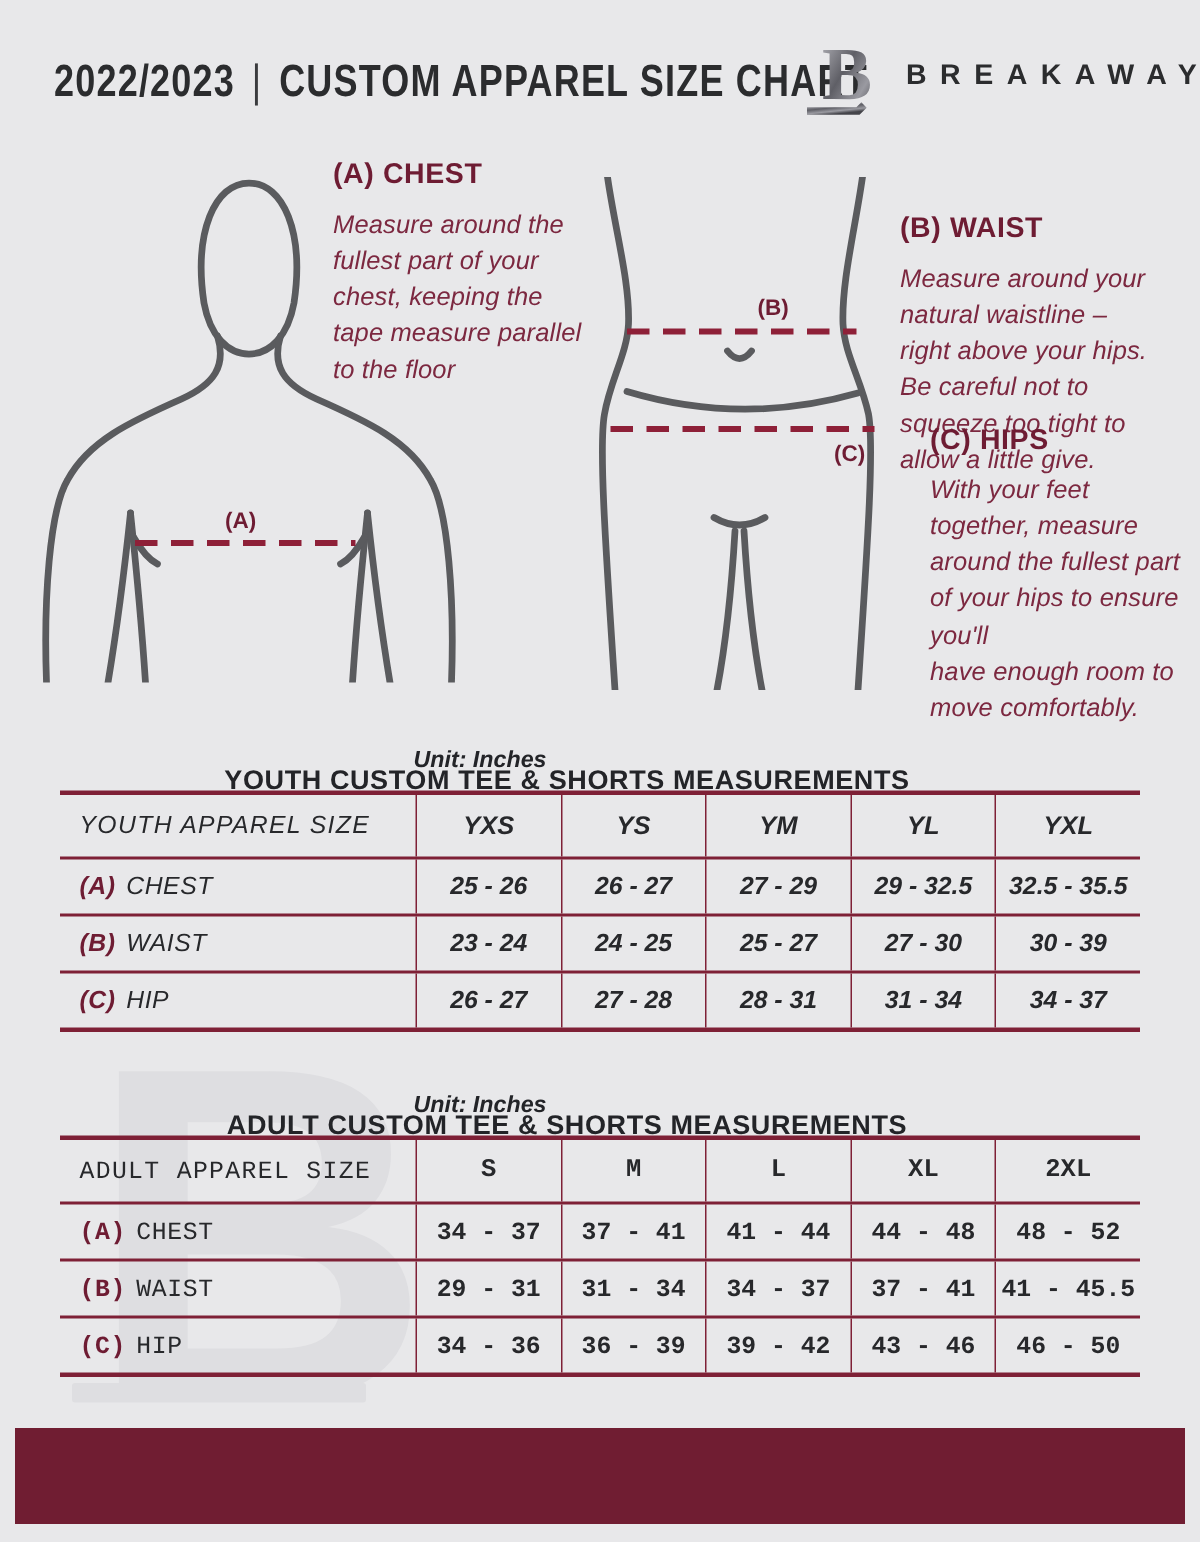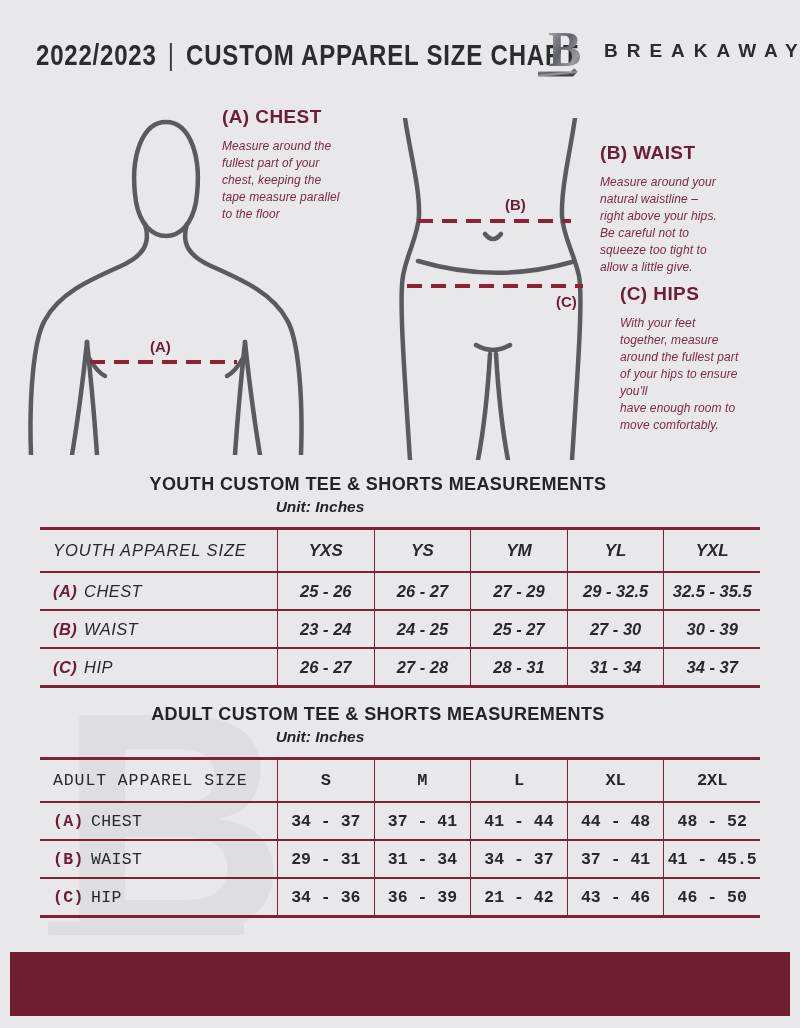--- a/index.html
+++ b/index.html
@@ -20,29 +20,29 @@
   
   .hdr-left{position:absolute; left:36px; top:38px; white-space:nowrap;
     font-weight:700; font-size:30px; color:var(--ink);
     transform:scaleX(.80); transform-origin:left center; letter-spacing:1px;}
   .hdr-left .divider{font-weight:400; margin:0 14px; color:#3a3b3e;}
   .hdr-right{position:absolute; left:534px; top:22px; display:flex; align-items:center; gap:12px;}
   .brand{font-weight:700; font-size:19px; letter-spacing:9px; color:var(--ink);}
   
   .guide{position:absolute; z-index:1;}
   .guide h2{margin:0 0 10px 0; font-size:19px; font-weight:800; color:var(--maroon); letter-spacing:.4px;}
-  .guide p{margin:0; font-size:12px; font-style:italic; font-weight:500; color:var(--maroon-body);
+  .guide p{margin:0; font-size:17px; font-style:italic; font-weight:500; color:var(--maroon-body);
     line-height:1.42; white-space:pre-line; letter-spacing:.1px;}
   .fig{position:absolute; z-index:0;}
   .fig path, .fig line{fill:none; stroke:var(--fig); stroke-width:4.5; stroke-linecap:round;}
   .fig .dash{stroke:var(--dash); stroke-width:4; stroke-dasharray:15 9; stroke-linecap:butt;}
   .fig text{font:700 15px "Liberation Sans", sans-serif; fill:var(--maroon);}
   
   .sec-title{position:absolute; left:0; width:756px; text-align:center; z-index:2;
-    font-size:18px; font-weight:700; letter-spacing:.4px; color:#232428;}
+    font-size:18px; font-weight:700; letter-spacing:.4px; color:#232428;margin-top:36px;}
   .sec-unit{position:absolute; left:0; width:640px; text-align:center; z-index:2;
     font-size:15.5px; font-style:italic; font-weight:600; color:#232428;}
   
   .tbl{position:absolute; left:40px; width:720px; z-index:2;
     border-top:3px solid var(--line); border-bottom:3px solid var(--line);}
   .tr{display:grid; grid-template-columns:237px repeat(5,1fr); height:36px;}
   .tr.head{height:41px; border-bottom:2.5px solid var(--line);}
   .tr.data + .tr.data{border-top:2px solid var(--line);}
   .td{display:flex; align-items:center; justify-content:center;
     font-size:16.5px; font-weight:600; color:#27282b; border-left:1.8px solid var(--line);}
@@ -200,20 +200,20 @@
         <div class="td num">29 - 31</div>
         <div class="td num">31 - 34</div>
         <div class="td num">34 - 37</div>
         <div class="td num">37 - 41</div>
         <div class="td num">41 - 45.5</div>
       </div>
       <div class="tr data">
         <div class="td"><span class="mk">(C)</span>HIP</div>
         <div class="td num">34 - 36</div>
         <div class="td num">36 - 39</div>
-        <div class="td num">21 - 42</div>
+        <div class="td num">39 - 42</div>
         <div class="td num">43 - 46</div>
         <div class="td num">46 - 50</div>
       </div>
     </div>
 
   <div class="footer"></div>
 </div>
 
 </body></html>

